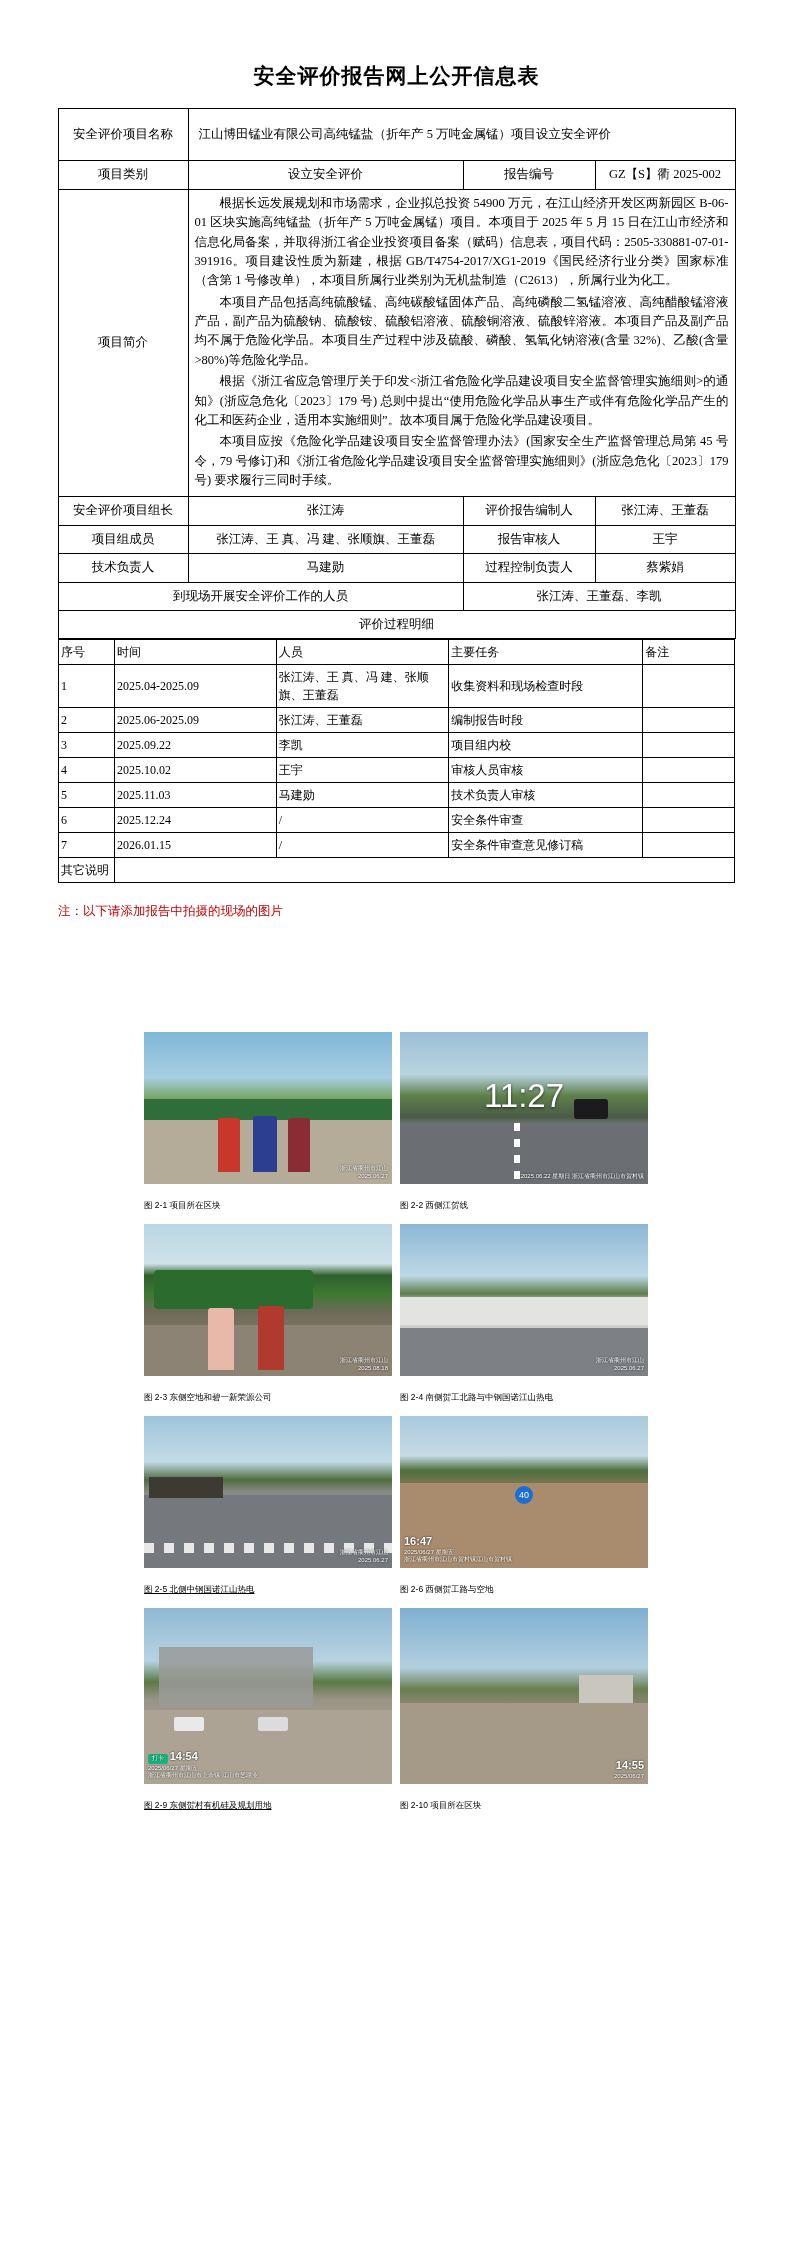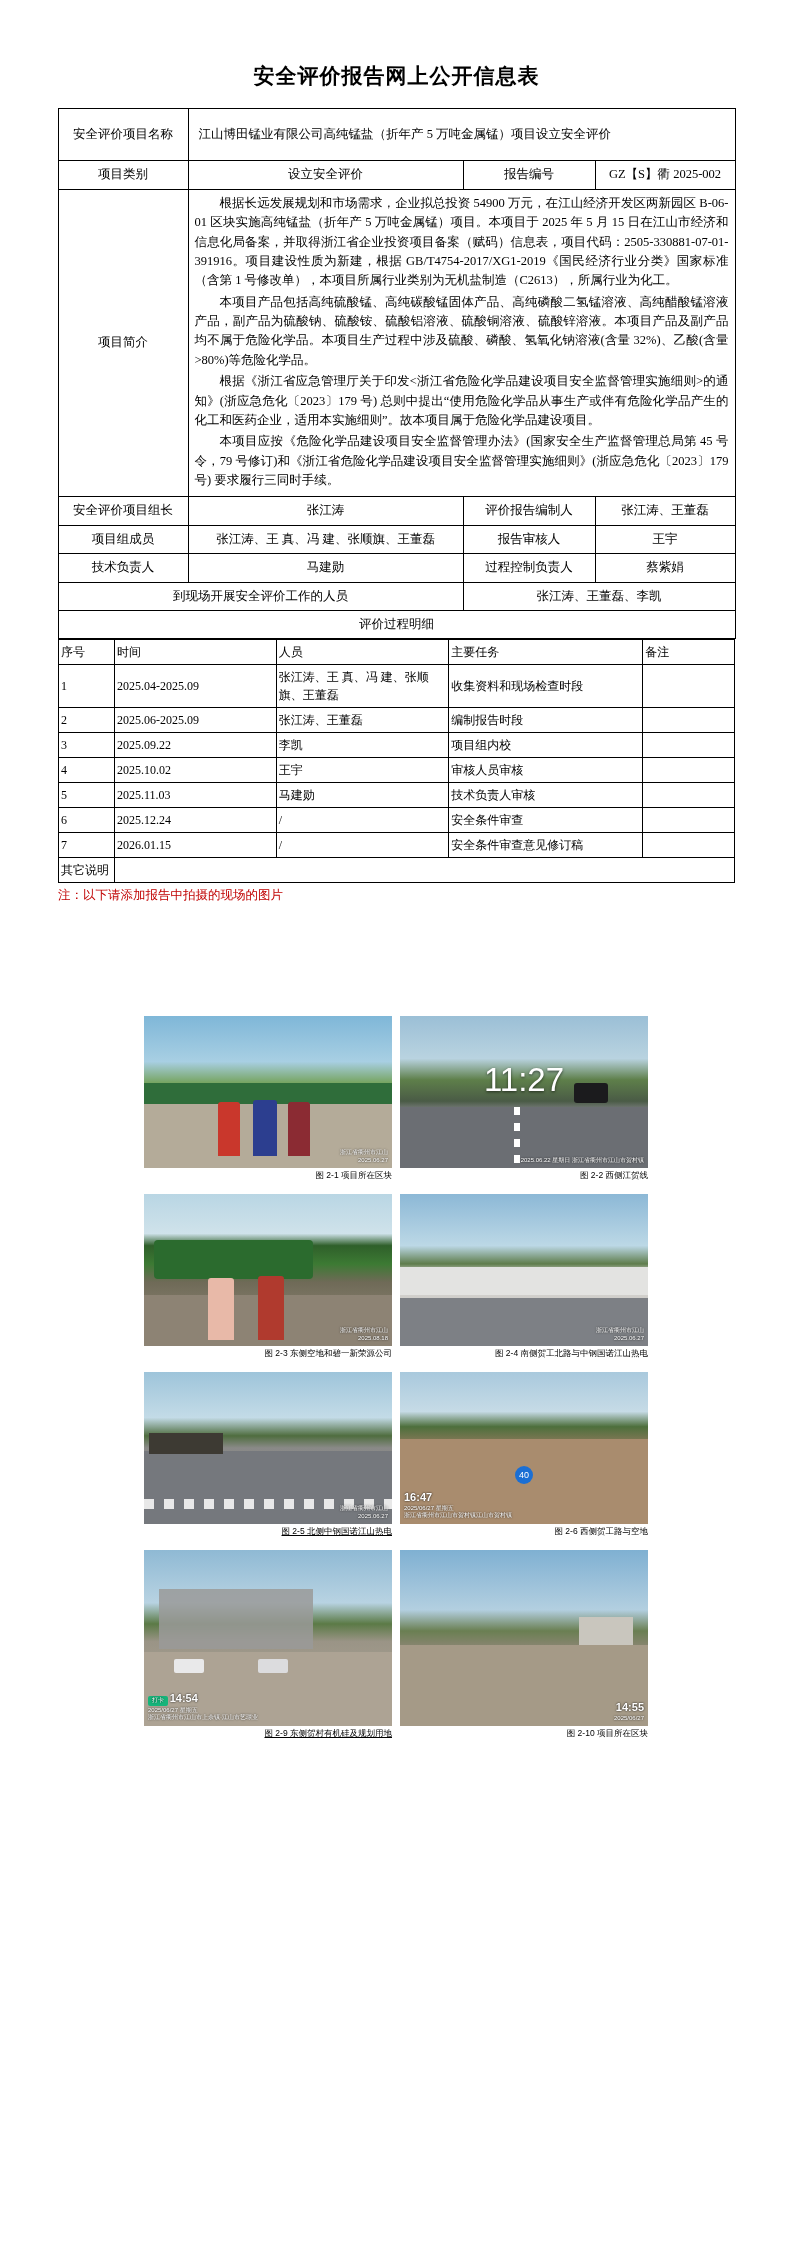--- a/index.html
+++ b/index.html
@@ -60,21 +60,21 @@
   table.detail td,table.detail th{
     border:1px solid #000;
     font-size:12px;
     padding:3px 2px;
     text-align:left;
     line-height:1.5;
     font-weight:normal;
   }
   .note{
     width:677px;
-    margin:4px auto 0 auto;
+    margin:20px auto 0 auto;
     font-size:12.5px;
     color:#c00000;
     font-family:"Liberation Sans", sans-serif;
   }
   .photos{
     width:505px;
     margin:112px auto 0 auto;
   }
   .prow{
     display:flex;
@@ -86,23 +86,23 @@
     position:relative;
   }
   .pimg{
     width:248px;
     height:152px;
     position:relative;
     overflow:hidden;
     border:0;
   }
   .cap{
-    text-align:right;
+    text-align:left;
     font-size:8.5px;
-    margin-top:2px;
+    margin-top:16px;
     font-family:"Liberation Sans", sans-serif;
   }
   .cap .u{ text-decoration:underline; }
   
   .sky{position:absolute;left:0;top:0;width:100%;height:100%;}
   .stamp{
     position:absolute;right:4px;bottom:4px;
     color:#fff;font-size:6px;line-height:1.25;text-align:right;
     text-shadow:0 0 2px #000;font-family:"Liberation Sans", sans-serif;
   }
@@ -119,21 +119,20 @@
   .wmhead{
     display:inline-block;background:#16b47a;color:#fff;
     padding:1px 4px;border-radius:2px;font-size:6px;margin-bottom:1px;
   }
   .wmtime{font-size:11px;font-weight:bold;}
   .badge-blue{
     position:absolute;left:50%;top:46%;transform:translateX(-50%);
     width:18px;height:18px;border-radius:50%;background:#1b6fd4;color:#fff;
     font-size:9px;display:flex;align-items:center;justify-content:center;
     font-family:"Liberation Sans", sans-serif;
-    margin-top:24px;
   }
   .person{position:absolute;bottom:18%;border-radius:3px 3px 0 0;}
 </style>
 </head>
 <body>
 
 <div class="page">
 
   <div class="doc-title">安全评价报告网上公开信息表</div>
 

